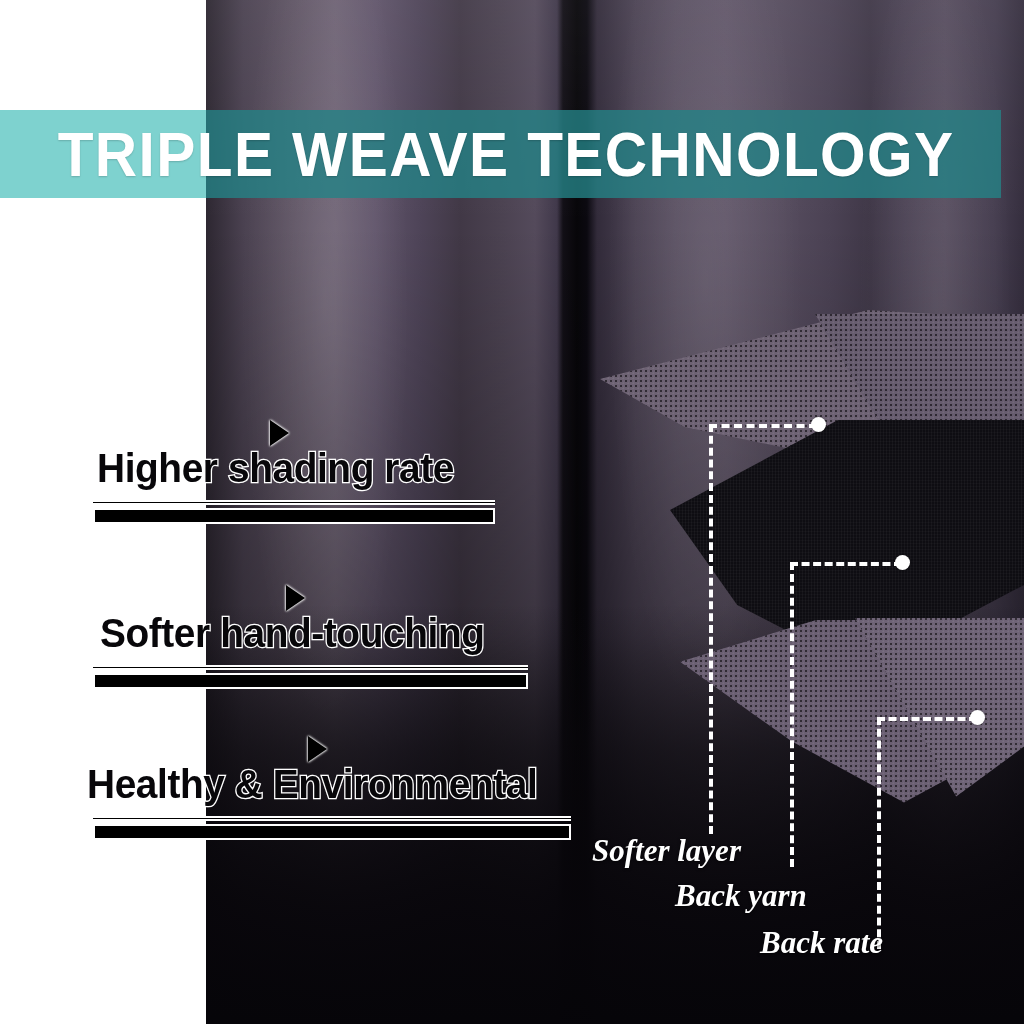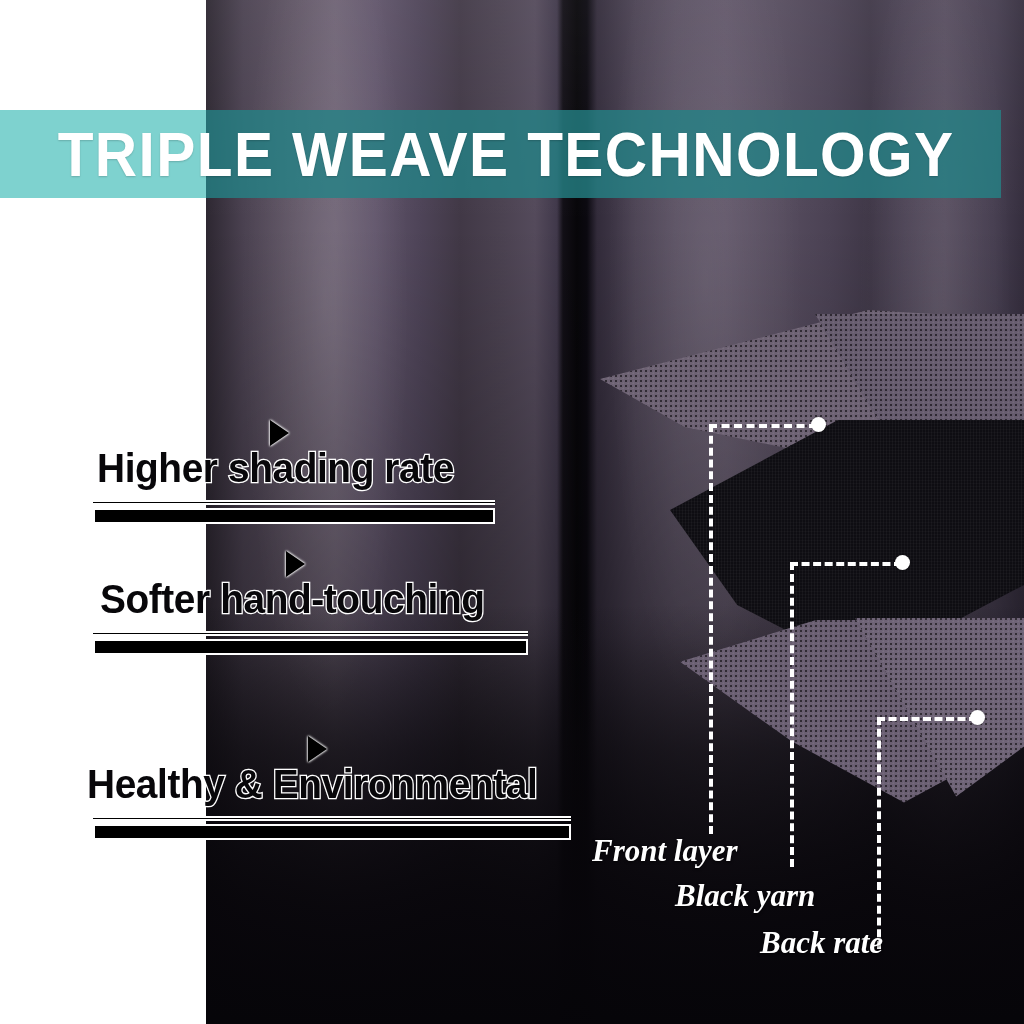--- a/index.html
+++ b/index.html
@@ -199,40 +199,40 @@
 
     <div class="dot" style="left:330px;top:255px;"></div>
     <div class="dash-h" style="left:225px;top:262px;width:112px;"></div>
     <div class="dash-v" style="left:225px;top:262px;height:305px;"></div>
 
     <div class="dot" style="left:405px;top:410px;"></div>
     <div class="dash-h" style="left:312px;top:417px;width:100px;"></div>
     <div class="dash-v" style="left:312px;top:417px;height:232px;"></div>
   </div>
 
-  <div class="layer-label" style="left:592px;top:833px;">Front layer</div>
-  <div class="layer-label" style="left:675px;top:878px;">Black yarn</div>
+  <div class="layer-label" style="left:592px;top:833px;">Softer layer</div>
+  <div class="layer-label" style="left:675px;top:878px;">Back yarn</div>
   <div class="layer-label" style="left:760px;top:925px;">Back rate</div>
 
   <div class="banner"></div>
   <div class="banner-light"></div>
   <div class="banner-title">TRIPLE WEAVE TECHNOLOGY</div>
 
   <div class="feature" style="top:420px;">
     <div class="row">
       <div class="tri"></div>
       <div class="ftext">Higher shading rate</div>
     </div>
     <div class="rule" style="width:402px;margin-left:25px;">
       <div class="thin"></div>
       <div class="thick"></div>
     </div>
   </div>
 
-  <div class="feature" style="top:551px;text-align:right;">
+  <div class="feature" style="top:585px;text-align:right;">
     <div class="row">
       <div class="tri"></div>
       <div class="ftext">Softer hand-touching</div>
     </div>
     <div class="rule" style="width:435px;margin-left:25px;">
       <div class="thin"></div>
       <div class="thick"></div>
     </div>
   </div>
 

